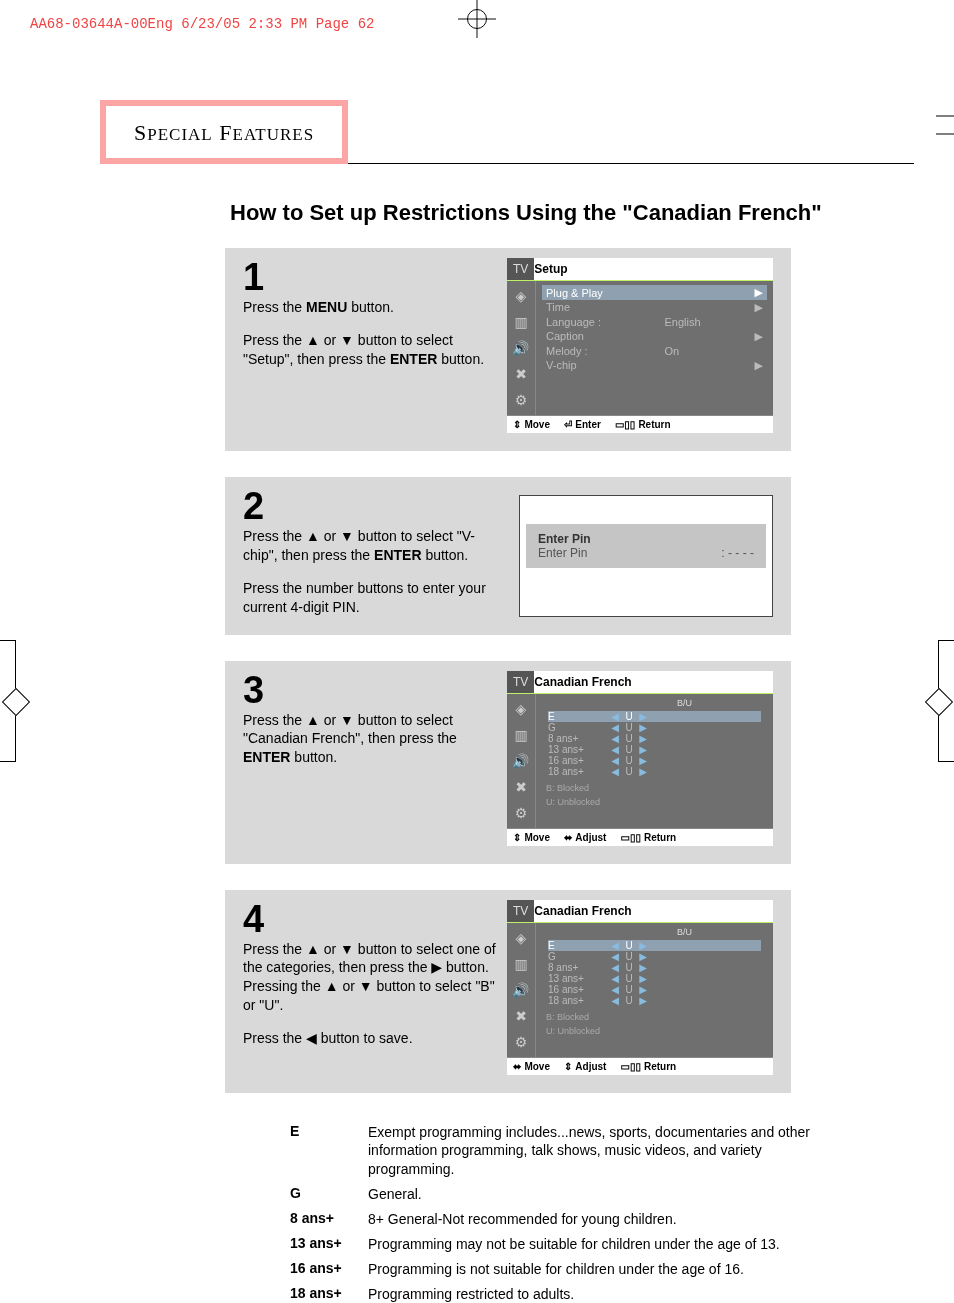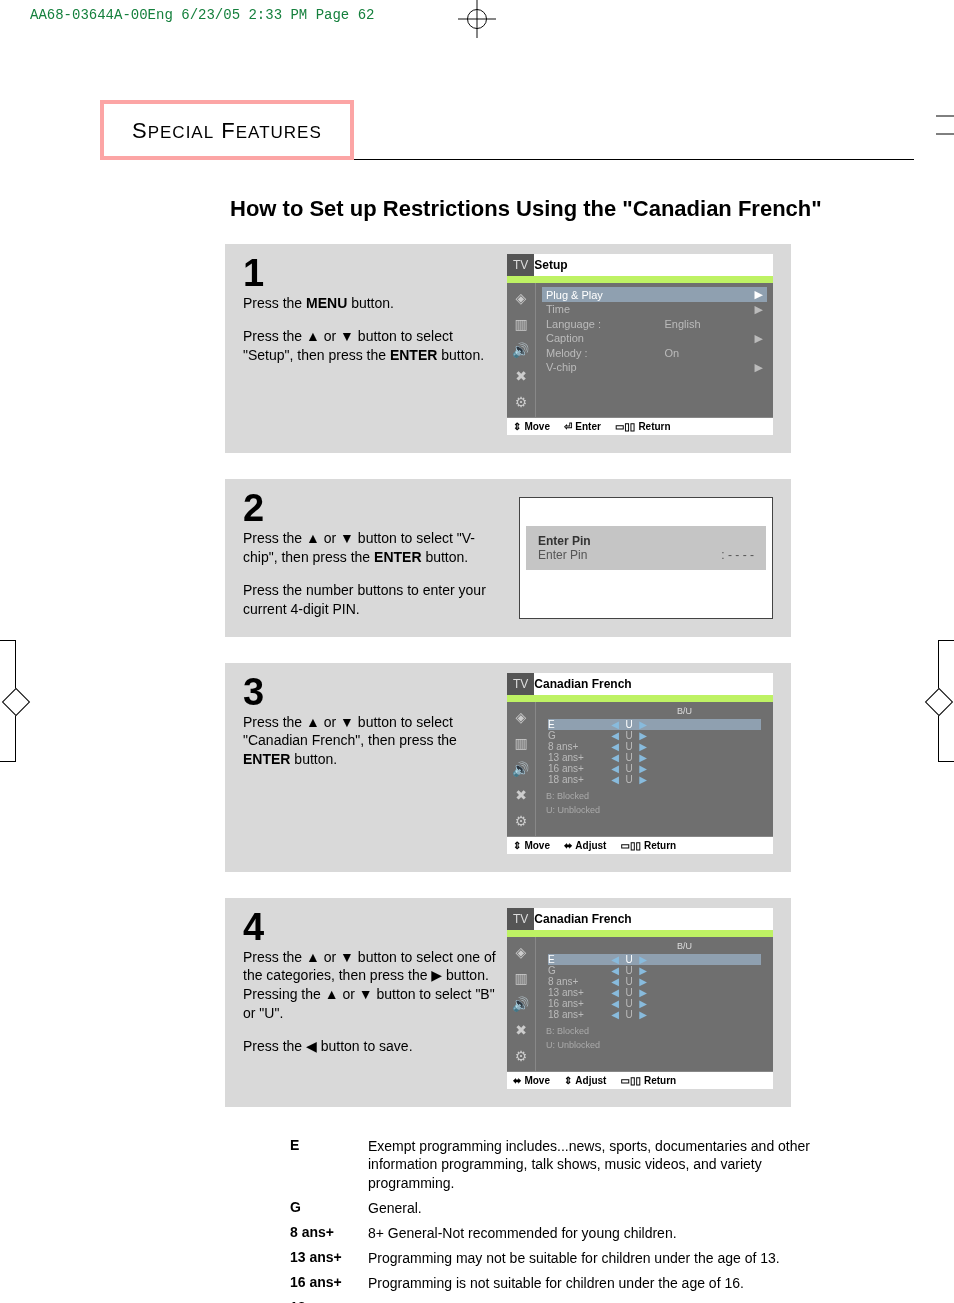--- a/index.html
+++ b/index.html
@@ -9,25 +9,25 @@
     background: #fff;
     color: #000;
     width: 954px;
   }
   .page {
     width: 954px;
     position: relative;
   }
   .print-header {
     position: absolute;
-    top: 7px;
+    top: 16px;
     left: 30px;
     font-family: "Courier New", monospace;
     font-size: 14px;
-    color: #15803d;
+    color: #ef4444;
   }
   .reg-mark {
     position: absolute;
     top: 0;
     left: 458px;
   }
   .reg-mark svg { width: 38px; height: 38px; }
   .side-crop {
     position: absolute;
     border: 1px solid #000;
@@ -45,25 +45,25 @@
     transform: rotate(45deg);
   }
   .side-crop.left .crop-inner { position: absolute; top: 51px; left: 21px; }
   .side-crop.right .crop-inner { position: absolute; top: 51px; left: -10px; }
   .content {
     padding-top: 100px;
     padding-left: 100px;
     padding-right: 40px;
   }
   .section-box {
-    border: 4px solid #fca5a5;
+    border: 6px solid #fca5a5;
     display: inline-block;
     padding: 14px 28px 12px 28px;
     font-variant: small-caps;
-    font-family: Liberation Sans, sans-serif;
+    font-family: Liberation Serif, serif;
     font-size: 22px;
     letter-spacing: 1px;
   }
   .section-rule {
     border-top: 1px solid #000;
     margin-top: -1px;
     width: 100%;
   }
   .main-title {
     font-weight: bold;
@@ -88,21 +88,21 @@
   }
   .osd {
     background: #6f6f6f;
     color: #e8e8e8;
     width: 266px;
     font-size: 11px;
   }
   .osd-head {
     display: flex;
     align-items: center;
-    border-bottom: 7px solid #bef264;
+    border-bottom: 1px solid #bef264;
   }
   .osd-head .tv {
     background: #555;
     color: #ddd;
     padding: 4px 6px;
     font-size: 12px;
   }
   .osd-head .title {
     flex: 1;
     background: #fff;
@@ -539,18 +539,19 @@
         <div class="def-row">
           <div class="k">13 ans+</div>
           <div class="v">Programming may not be suitable for children under the age of 13.</div>
         </div>
         <div class="def-row">
           <div class="k">16 ans+</div>
           <div class="v">Programming is not suitable for children under the age of 16.</div>
         </div>
         <div class="def-row">
           <div class="k">18 ans+</div>
+          <div class="v">Programming restricted to adults.</div>
         </div>
       </div>
 
     
   </div>
 </div>
 
 </body></html>

